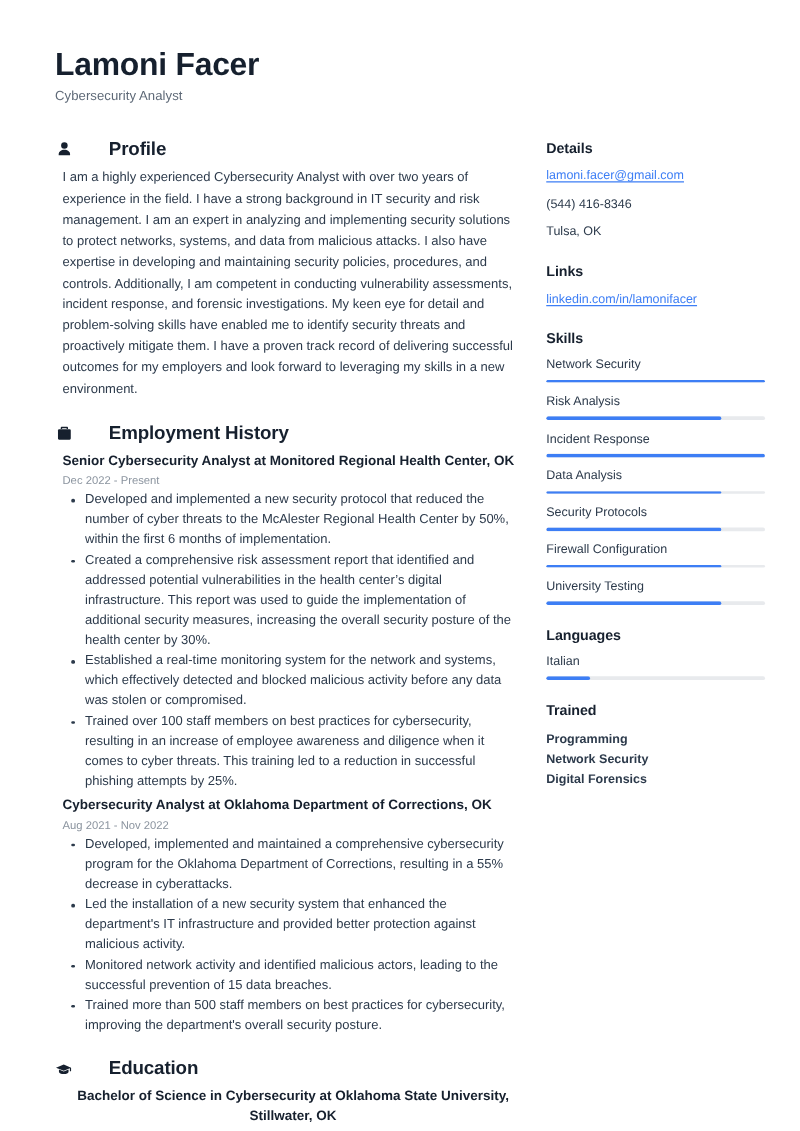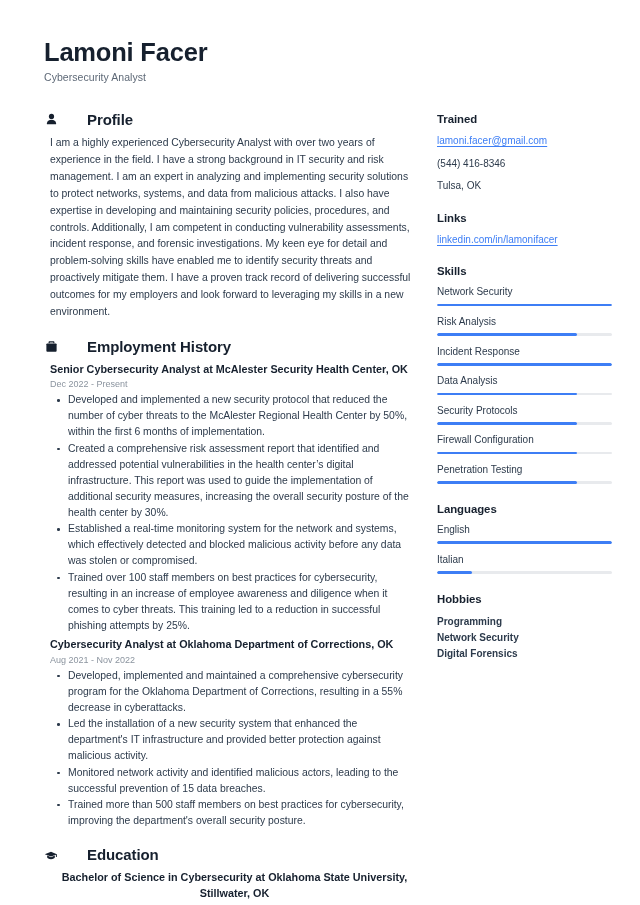--- a/index.html
+++ b/index.html
@@ -246,21 +246,21 @@
           <span class="sec-icon">
             <svg width="13" height="13" viewBox="0 0 16 16" fill="currentColor">
               <path d="M5.6 1.6h4.8c.7 0 1.2.5 1.2 1.2v1.2h-1.4V3.1H5.8v.9H4.4V2.8c0-.7.5-1.2 1.2-1.2z"></path>
               <rect x="1.7" y="4.2" width="12.6" height="10.2" rx="1.1"></rect>
             </svg>
           </span>
           <span class="section-title">Employment History</span>
         </div>
 
         <div class="job">
-          <div class="job-heading">Senior Cybersecurity Analyst at McAlester Security Health Center, OK</div>
+          <div class="job-heading">Senior Cybersecurity Analyst at Monitored Regional Health Center, OK</div>
           <div class="job-dates">Dec 2022 - Present</div>
           <ul class="bullets">
             <li>Developed and implemented a new security protocol that reduced the number of cyber threats to the McAlester Regional Health Center by 50%, within the first 6 months of implementation.</li>
             <li>Created a comprehensive risk assessment report that identified and addressed potential vulnerabilities in the health center’s digital infrastructure. This report was used to guide the implementation of additional security measures, increasing the overall security posture of the health center by 30%.</li>
             <li>Established a real-time monitoring system for the network and systems, which effectively detected and blocked malicious activity before any data was stolen or compromised.</li>
             <li>Trained over 100 staff members on best practices for cybersecurity, resulting in an increase of employee awareness and diligence when it comes to cyber threats. This training led to a reduction in successful phishing attempts by 25%.</li>
           </ul>
         </div>
 
         <div class="job">
@@ -288,21 +288,21 @@
         <div class="edu-item">
           <div class="edu-heading">Bachelor of Science in Cybersecurity at Oklahoma State University, Stillwater, OK</div>
         </div>
       </div>
 
     </div>
 
     <div class="col-side">
 
       <div class="side-block">
-        <div class="side-title">Trained</div>
+        <div class="side-title">Details</div>
         <a class="side-link" style="color: rgb(61, 126, 245);">lamoni.facer@gmail.com</a>
         <div class="side-line">(544) 416-8346</div>
         <div class="side-line">Tulsa, OK</div>
       </div>
 
       <div class="side-block">
         <div class="side-title">Links</div>
         <a class="side-link" style="color: rgb(61, 126, 245);">linkedin.com/in/lamonifacer</a>
       </div>
 
@@ -339,45 +339,39 @@
             <div class="rate-fill" style="width: 80%; background: rgb(61, 126, 245);"></div>
           </div>
         </div>
         <div class="rate-row">
           <div class="rate-label">Firewall Configuration</div>
           <div class="rate-track" style="background: rgb(232, 234, 237);">
             <div class="rate-fill" style="width: 80%; background: rgb(61, 126, 245);"></div>
           </div>
         </div>
         <div class="rate-row">
-          <div class="rate-label">Penetration Testing</div>
+          <div class="rate-label">University Testing</div>
           <div class="rate-track" style="background: rgb(232, 234, 237);">
             <div class="rate-fill" style="width: 80%; background: rgb(61, 126, 245);"></div>
           </div>
         </div>
       </div>
 
       <div class="side-block">
         <div class="side-title">Languages</div>
         <div class="rate-row">
-          <div class="rate-label">English</div>
-          <div class="rate-track" style="background: rgb(232, 234, 237);">
-            <div class="rate-fill" style="width: 100%; background: rgb(61, 126, 245);"></div>
-          </div>
-        </div>
-        <div class="rate-row">
           <div class="rate-label">Italian</div>
           <div class="rate-track" style="background: rgb(232, 234, 237);">
             <div class="rate-fill" style="width: 20%; background: rgb(61, 126, 245);"></div>
           </div>
         </div>
       </div>
 
       <div class="side-block">
-        <div class="side-title">Hobbies</div>
+        <div class="side-title">Trained</div>
         <div class="hobby-line">Programming</div>
         <div class="hobby-line">Network Security</div>
         <div class="hobby-line">Digital Forensics</div>
       </div>
 
     </div>
   </div>
 </div>
 
 </body></html>

